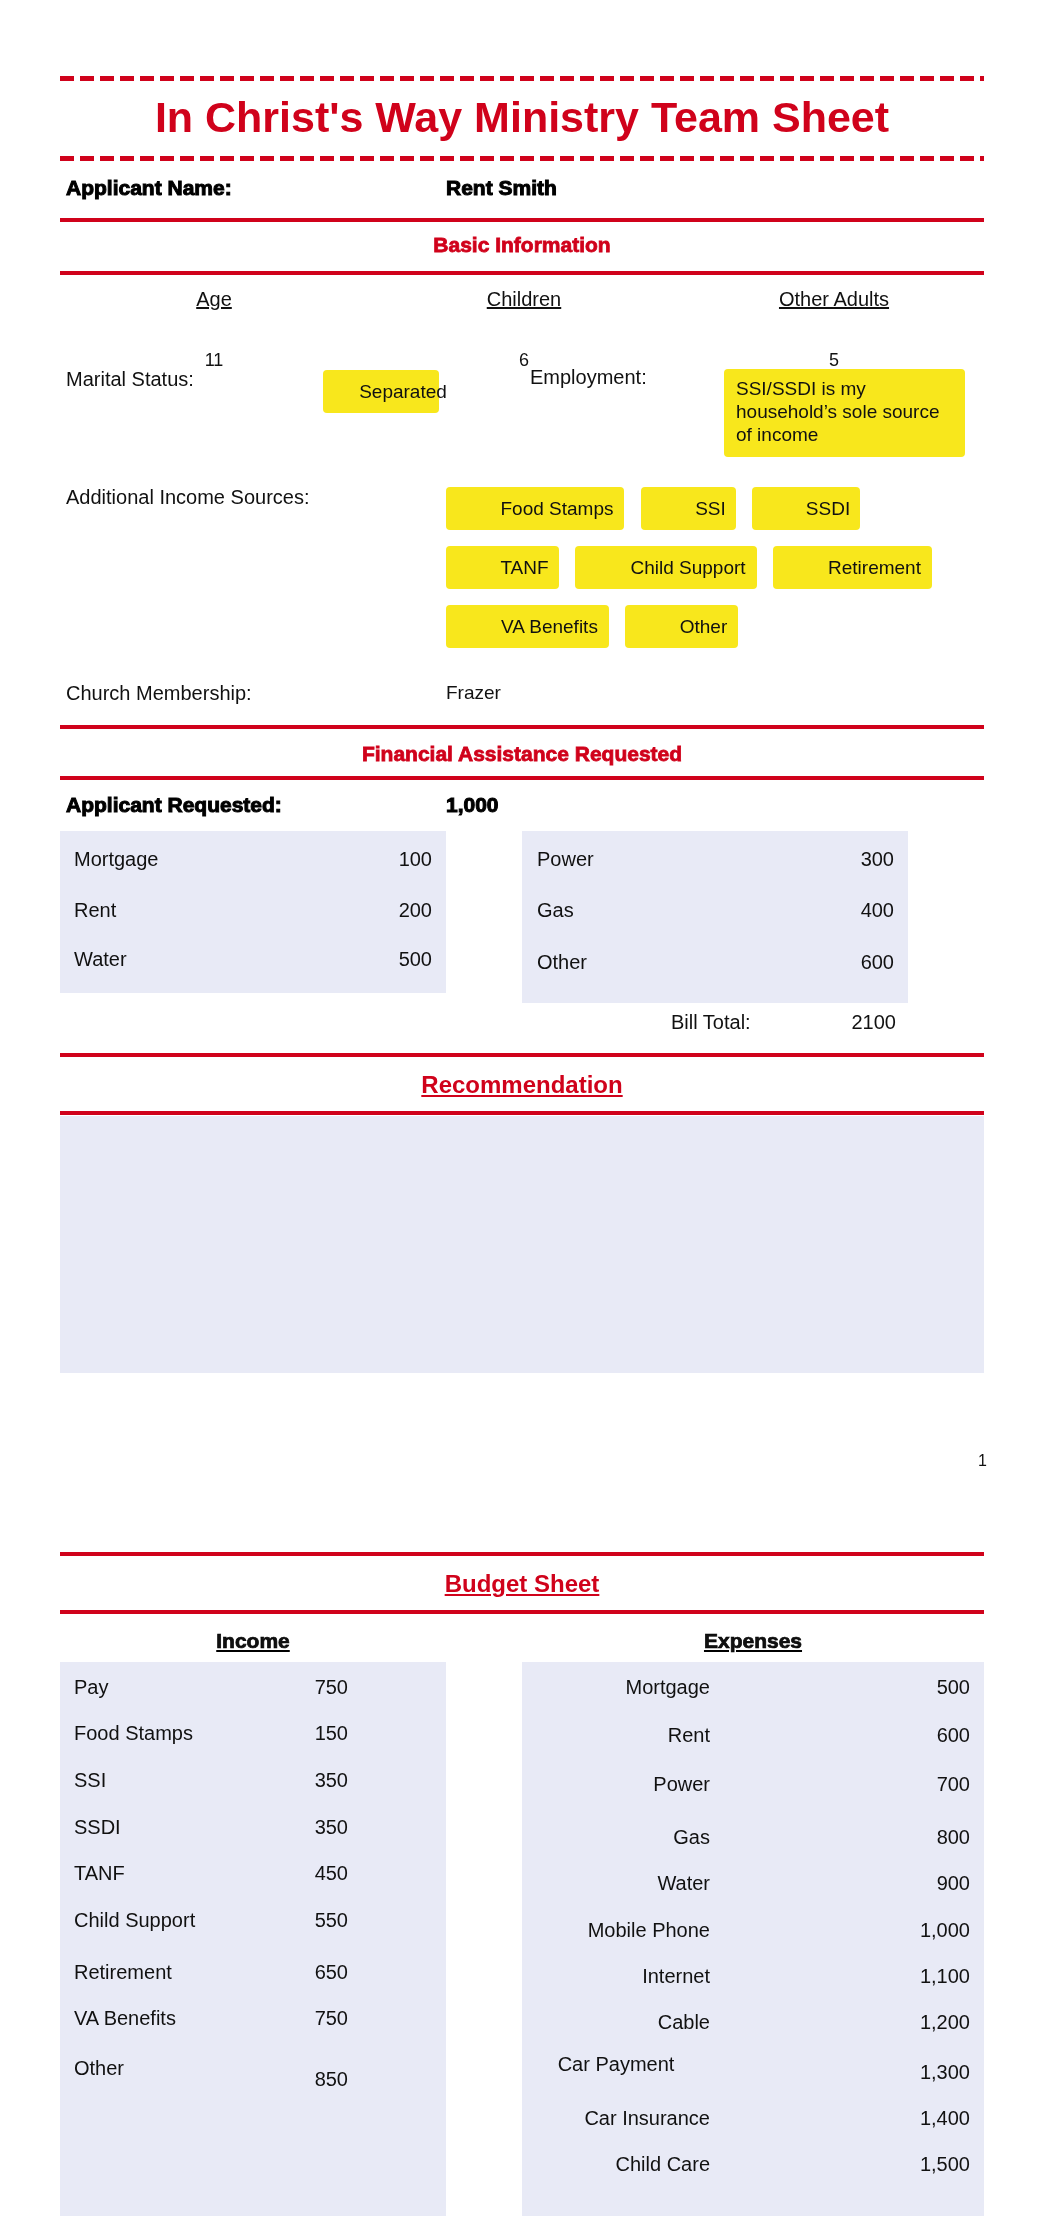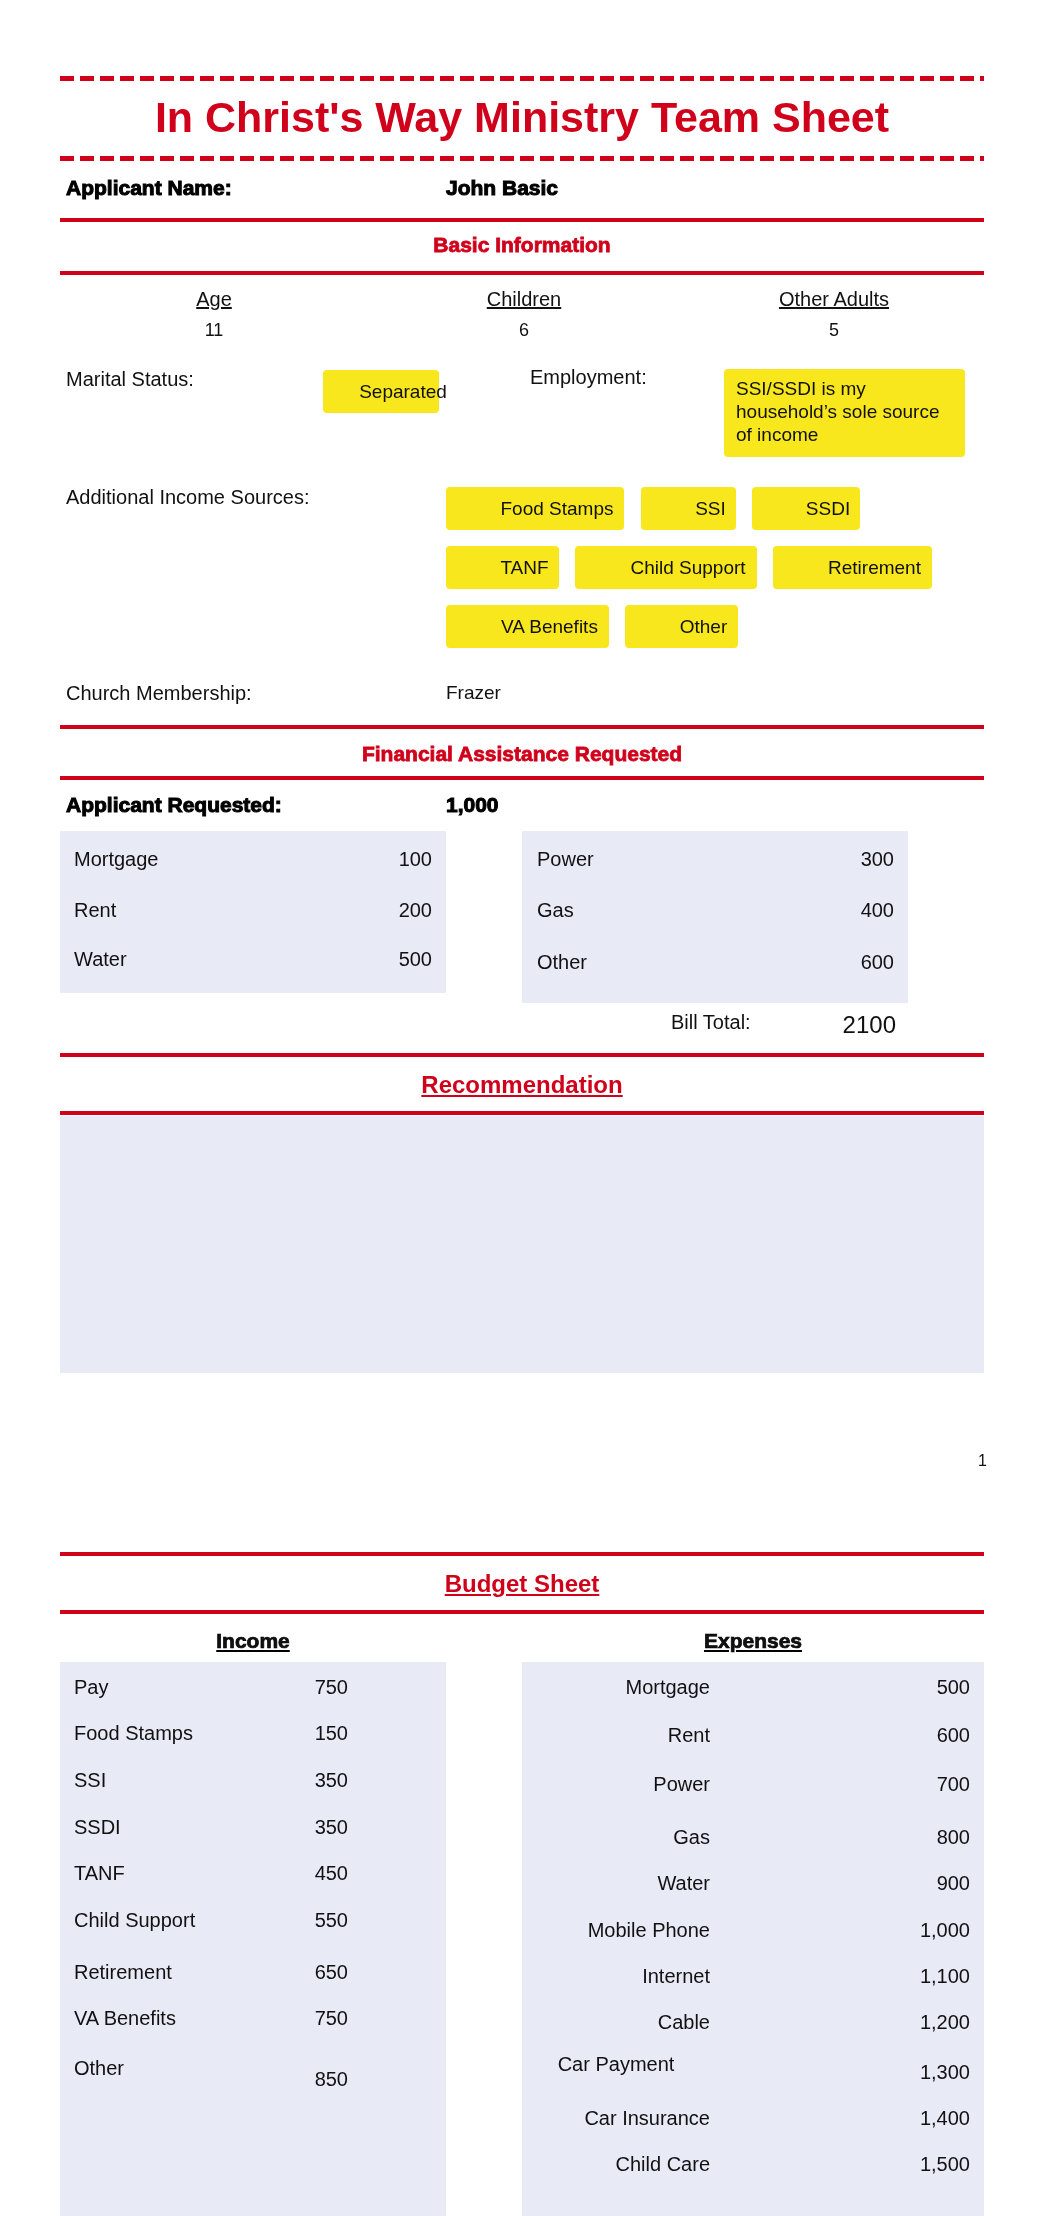--- a/index.html
+++ b/index.html
@@ -11,38 +11,38 @@
   .red-line { position: absolute; left: 60px; width: 924px; height: 4px; background: #d0021b; }
   .title { position: absolute; left: 0; width: 1044px; top: 93px; text-align: center;
     font-size: 43px; font-weight: bold; color: #d0021b; }
   .heavy { font-weight: bold; -webkit-text-stroke: 1px #000; color: #000; }
   .section-head { position: absolute; left: 60px; width: 924px; text-align: center;
     color: #d0021b; font-weight: bold; }
   .section-head.heavyred { -webkit-text-stroke: 0.8px #d0021b; font-size: 21px; }
   .section-head.uline { text-decoration: underline; font-size: 24px; }
   .label { position: absolute; font-size: 20px; color: #111; }
   .col-head { position: absolute; font-size: 20px; text-decoration: underline; text-align: center; width: 200px; }
-  .col-val { position: absolute; font-size: 18px; text-align: center; width: 200px; }
+  .col-val { position: absolute; font-size: 18px; text-align: center; width: 200px; margin-top: 30px; }
   .chip { position: absolute; background: #f8e71c; border-radius: 4px; font-size: 19px;
     display: flex; align-items: center; justify-content: center; color: #111; padding-left: 44px; }
   .panel { position: absolute; background: #e8eaf6; }
   .row-label { position: absolute; font-size: 20px; }
   .row-val { position: absolute; font-size: 20px; text-align: right; }
   .budget-sub { position: absolute; font-size: 21px; font-weight: bold; text-decoration: underline;
     -webkit-text-stroke: 0.7px #000; text-align: center; }
 </style>
 </head>
 <body>
 
 <div class="dash-line" style="top:76px;"></div>
 <div class="title">In Christ's Way Ministry Team Sheet</div>
 <div class="dash-line" style="top:156px;"></div>
 
 <div class="abs heavy" style="left:66px; top:176px; font-size:21px;">Applicant Name:</div>
-<div class="abs heavy" style="left:446px; top:176px; font-size:21px;">John Basic</div>
+<div class="abs heavy" style="left:446px; top:176px; font-size:21px;">Rent Smith</div>
 <div class="red-line" style="top:218px;"></div>
 
 <div class="section-head heavyred" style="top:233px;">Basic Information</div>
 <div class="red-line" style="top:271px;"></div>
 
 <div class="col-head" style="left:114px; top:288px;">Age</div>
 <div class="col-val" style="left:114px; top:320px;">11</div>
 <div class="col-head" style="left:424px; top:288px;">Children</div>
 <div class="col-val" style="left:424px; top:320px;">6</div>
 <div class="col-head" style="left:734px; top:288px;">Other Adults</div>
@@ -85,21 +85,21 @@
 <div class="panel" style="left:522px; top:831px; width:386px; height:172px;">
   <div class="row-label" style="left:15px; top:17px;">Power</div>
   <div class="row-val" style="right:14px; top:17px;">300</div>
   <div class="row-label" style="left:15px; top:68px;">Gas</div>
   <div class="row-val" style="right:14px; top:68px;">400</div>
   <div class="row-label" style="left:15px; top:120px;">Other</div>
   <div class="row-val" style="right:14px; top:120px;">600</div>
 </div>
 
 <div class="abs" style="left:671px; top:1011px; font-size:20px;">Bill Total:</div>
-<div class="abs" style="left:800px; top:1011px; width:96px; text-align:right; font-size:24px;">2100</div>
+<div class="abs" style="left:800px; top:1011px; width:96px; text-align:right; font-size:20px;">2100</div>
 
 <div class="red-line" style="top:1053px;"></div>
 <div class="section-head uline" style="top:1071px;">Recommendation</div>
 <div class="red-line" style="top:1111px;"></div>
 <div class="panel" style="left:60px; top:1116px; width:924px; height:257px;"></div>
 
 <div class="abs" style="left:978px; top:1452px; font-size:16px;">1</div>
 
 <div class="red-line" style="top:1552px;"></div>
 <div class="section-head uline" style="top:1570px;">Budget Sheet</div>

